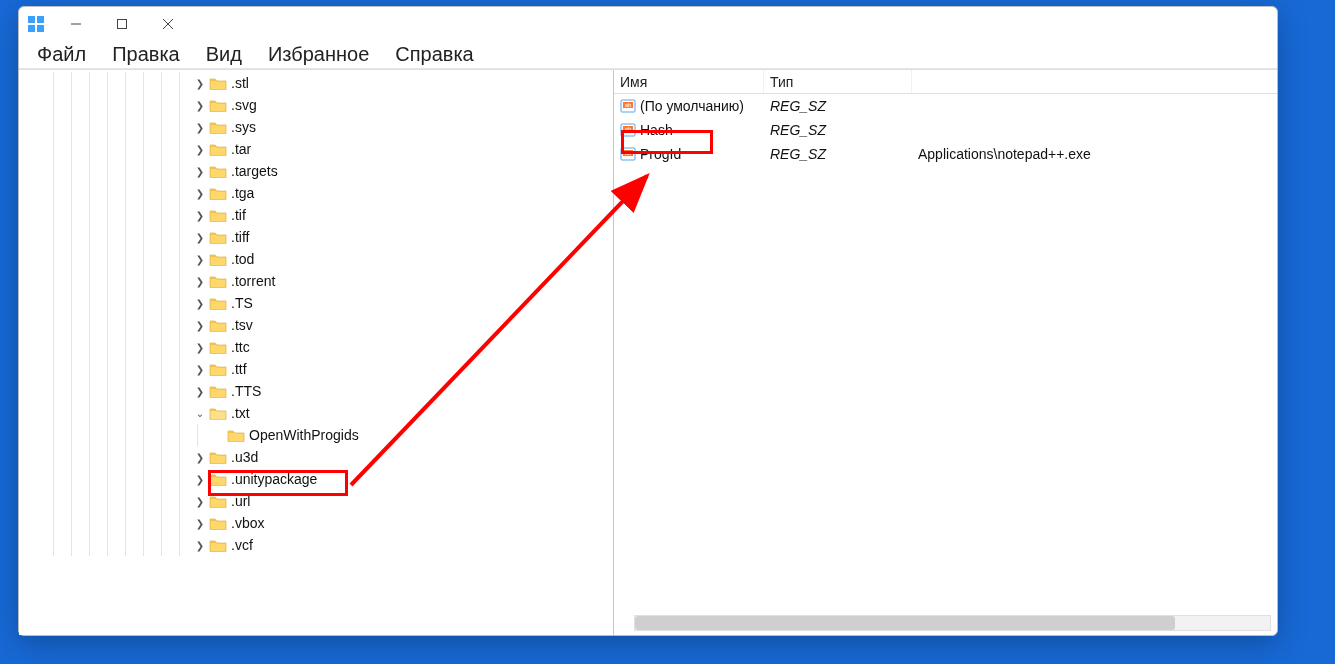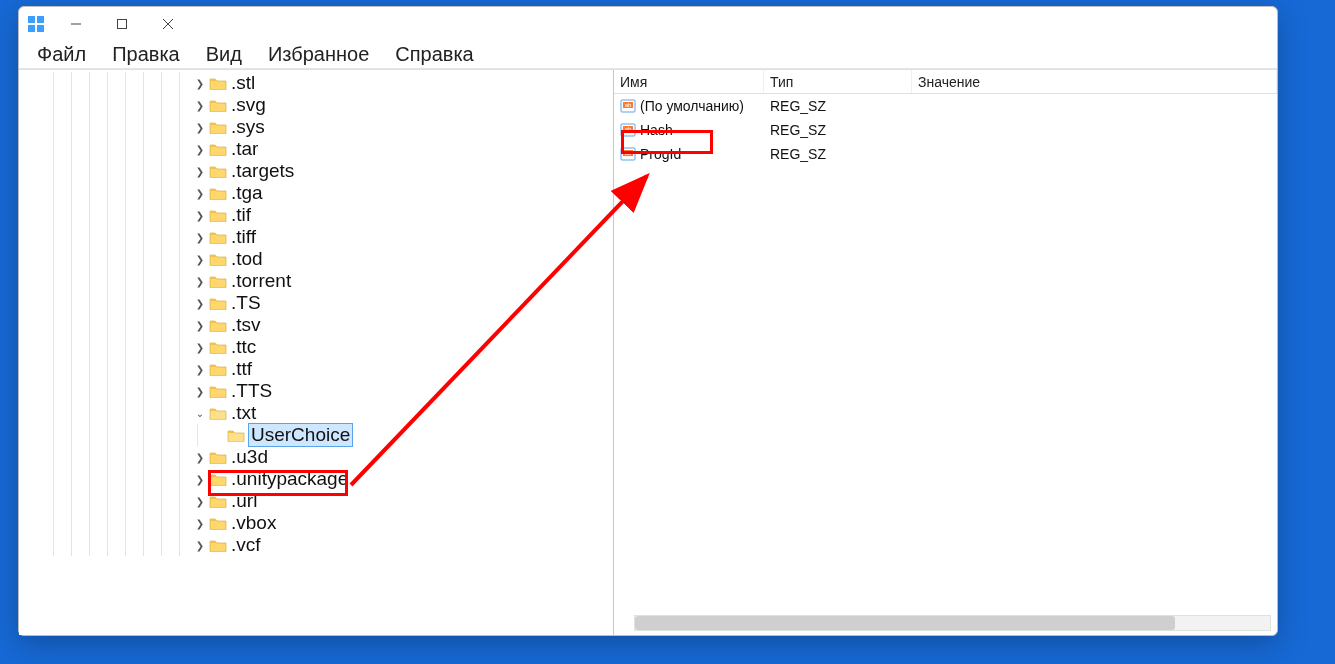--- a/index.html
+++ b/index.html
@@ -22,34 +22,34 @@
   .content { flex:1; display:flex; overflow:hidden; border-top:1px solid #e0e0e0; position: relative; }
   .tree-pane { width: 595px; border-right: 1px solid #c8c8c8; overflow-y:auto; overflow-x:hidden; position:relative; background:#fff; }
   .tree-pane::-webkit-scrollbar { width: 16px; }
   .tree-pane::-webkit-scrollbar-thumb { background:#cfcfcf; border-radius:4px; }
   .tree-pane::-webkit-scrollbar-track { background:#f7f7f7; }
   .tree { padding: 2px 0; }
   .tree-line { display:flex; align-items:center; height: 22px; padding-left: 0; position:relative; }
   .expander { width:14px; display:inline-flex; align-items:center; justify-content:center; color:#555; font-size:10px; cursor:pointer; }
   .folder-icon { width:18px; height:14px; margin: 0 4px 0 2px; display:inline-block; position:relative; }
   .folder-icon svg { display:block; }
-  .tree-label { font-size:19px; color:#111; }
+  .tree-label { font-size:14px; color:#111; }
   .tree-line.selected .tree-label { background:#cfe6ff; outline:1px solid #5aa3e8; padding:0 2px; }
   .redbox { position:absolute; border:3px solid #ff0000; pointer-events:none; }
   .list-pane { flex:1; display:flex; flex-direction:column; overflow:hidden; }
   .list-header { display:flex; height:24px; border-bottom:1px solid #e0e0e0; color:#222; font-size:14px; }
   .list-header .col { padding: 2px 6px; border-right:1px solid #f0f0f0; display:flex; align-items:center; }
   .col-name { width: 150px; }
   .col-type { width: 148px; }
   .col-value { flex:1; }
   .list-rows { flex:1; overflow:auto; position:relative; }
   .row { display:flex; height:24px; align-items:center; font-size:14px; color:#111; }
   .row .cell { padding: 0 6px; display:flex; align-items:center; }
   .row .cell-name { width:150px; gap:4px; }
-  .row .cell-type { width:148px; }
+  .row .cell-type { width:148px;font-style:italic; }
   .row .cell-value { flex:1; }
   .val-icon { width:16px; height:16px; display:inline-flex; align-items:center; justify-content:center; }
   .hscroll { height:16px; background:#f2f2f2; margin: 2px 6px 4px 20px; position:relative; border:1px solid #e0e0e0; }
   .hscroll .thumb { position:absolute; left:0; top:0; bottom:0; width:85%; background:#cfcfcf; border-radius:3px; }
   .arrow-annot { position:absolute; pointer-events:none; }
 </style>
 </head>
 <body>
 
 <div class="desktop">
@@ -377,38 +377,38 @@
               <span style="position:absolute; left:160px; top:0; bottom:0; width:1px; background:#e4e4e4;"></span>
               <span class="expander">⌄</span>
               <span class="folder-icon">
                 <svg width="18" height="14" viewBox="0 0 18 14">
     <path d="M1 3 h5 l2 2 h9 v8 a1 1 0 0 1 -1 1 h-14 a1 1 0 0 1 -1 -1 z" fill="#ffe08a" stroke="#caa63a" stroke-width="0.6"></path>
     <path d="M1 3 h5 l2 2 h-7 z" fill="#f5c04a"></path>
   </svg>
               </span>
               <span class="tree-label">.txt</span>
             </div>
-            <div class="tree-line selected" style="padding-left: 192px;">
+            <div class="tree-line" style="padding-left: 192px;">
               <span style="position:absolute; left:34px; top:0; bottom:0; width:1px; background:#e4e4e4;"></span>
               <span style="position:absolute; left:52px; top:0; bottom:0; width:1px; background:#e4e4e4;"></span>
               <span style="position:absolute; left:70px; top:0; bottom:0; width:1px; background:#e4e4e4;"></span>
               <span style="position:absolute; left:88px; top:0; bottom:0; width:1px; background:#e4e4e4;"></span>
               <span style="position:absolute; left:106px; top:0; bottom:0; width:1px; background:#e4e4e4;"></span>
               <span style="position:absolute; left:124px; top:0; bottom:0; width:1px; background:#e4e4e4;"></span>
               <span style="position:absolute; left:142px; top:0; bottom:0; width:1px; background:#e4e4e4;"></span>
               <span style="position:absolute; left:160px; top:0; bottom:0; width:1px; background:#e4e4e4;"></span>
               <span style="position:absolute; left:178px; top:0; bottom:0; width:1px; background:#e4e4e4;"></span>
               <span class="expander"></span>
               <span class="folder-icon">
                 <svg width="18" height="14" viewBox="0 0 18 14">
-    <path d="M1 3 h5 l2 2 h9 v8 a1 1 0 0 1 -1 1 h-14 a1 1 0 0 1 -1 -1 z" fill="#ffe08a" stroke="#caa63a" stroke-width="0.6"></path>
-    <path d="M1 3 h5 l2 2 h-7 z" fill="#f5c04a"></path>
-  </svg>
-              </span>
-              <span class="tree-label">UserChoice</span>
+    <path d="M1 3 h5 l2 2 h9 v8 a1 1 0 0 1 -1 1 h-14 a1 1 0 0 1 -1 -1 z" fill="#ffd76a" stroke="#caa63a" stroke-width="0.6"></path>
+    <path d="M1 3 h5 l2 2 h-7 z" fill="#f5c04a"></path>
+  </svg>
+              </span>
+              <span class="tree-label">OpenWithProgids</span>
             </div>
             <div class="tree-line" style="padding-left: 174px;">
               <span style="position:absolute; left:34px; top:0; bottom:0; width:1px; background:#e4e4e4;"></span>
               <span style="position:absolute; left:52px; top:0; bottom:0; width:1px; background:#e4e4e4;"></span>
               <span style="position:absolute; left:70px; top:0; bottom:0; width:1px; background:#e4e4e4;"></span>
               <span style="position:absolute; left:88px; top:0; bottom:0; width:1px; background:#e4e4e4;"></span>
               <span style="position:absolute; left:106px; top:0; bottom:0; width:1px; background:#e4e4e4;"></span>
               <span style="position:absolute; left:124px; top:0; bottom:0; width:1px; background:#e4e4e4;"></span>
               <span style="position:absolute; left:142px; top:0; bottom:0; width:1px; background:#e4e4e4;"></span>
               <span style="position:absolute; left:160px; top:0; bottom:0; width:1px; background:#e4e4e4;"></span>
@@ -493,21 +493,20 @@
               </span>
               <span class="tree-label">.vcf</span>
             </div>
           </div>
       </div>
 
       <div class="list-pane">
         <div class="list-header">
           <div class="col col-name">Имя</div>
           <div class="col col-type">Тип</div>
-          <div class="col col-value">Значение</div>
         </div>
         <div class="list-rows" id="list-rows">
             <div class="row">
               <div class="cell cell-name">
                 <span class="val-icon">
                   <svg width="16" height="16" viewBox="0 0 16 16">
     <rect x="1" y="2" width="14" height="12" rx="1" fill="#fff" stroke="#5aa3e8"></rect>
     <rect x="3" y="4" width="10" height="6" fill="#ff7a2b"></rect>
     <text x="8" y="9" font-size="6" text-anchor="middle" fill="#fff" font-family="Arial">ab</text>
   </svg>
@@ -539,20 +538,23 @@
                   <svg width="16" height="16" viewBox="0 0 16 16">
     <rect x="1" y="2" width="14" height="12" rx="1" fill="#fff" stroke="#5aa3e8"></rect>
     <rect x="3" y="4" width="10" height="6" fill="#ff7a2b"></rect>
     <text x="8" y="9" font-size="6" text-anchor="middle" fill="#fff" font-family="Arial">ab</text>
   </svg>
                 </span>
                 <span>ProgId</span>
               </div>
               <div class="cell cell-type">
                 <span>REG_SZ</span>
+              </div>
+              <div class="cell cell-value">
+                <span>Applications\notepad++.exe</span>
               </div>
             </div>
           </div>
         <div class="hscroll">
             <div class="thumb"></div>
           </div>
       </div>
 
       <div class="redbox" style="left:189px; top:400px; width:140px; height:26px;"></div>
       <div class="redbox" style="left:602px; top:60px; width:92px; height:24px;"></div>

